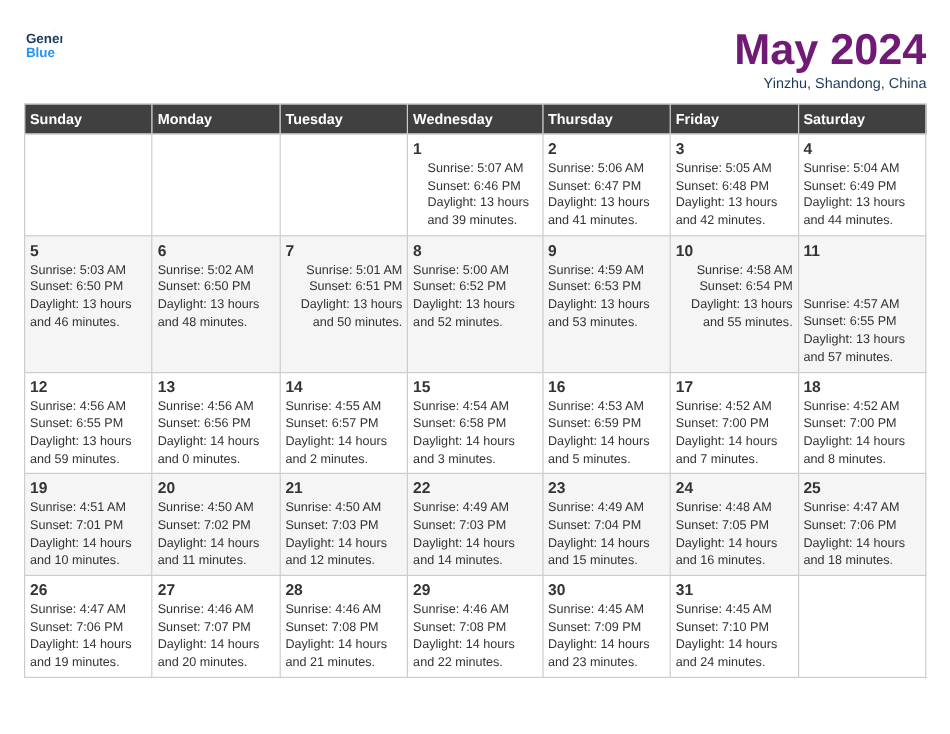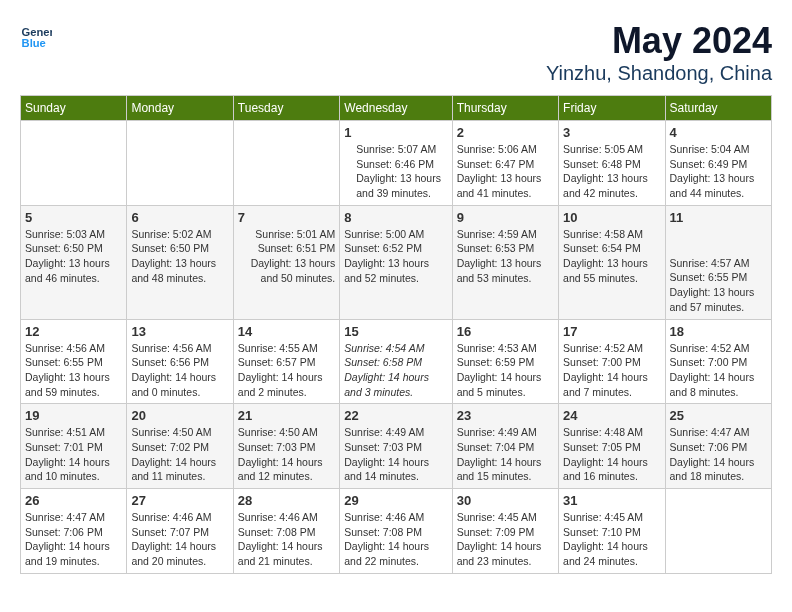--- a/index.html
+++ b/index.html
@@ -24,38 +24,38 @@
     .logo-icon {
       width: 32px;
       height: 32px;
     }
     .title-block {
       text-align: right;
     }
     .main-title {
       font-size: 36px;
       font-weight: bold;
-      color: #0f172a;
+      color: #701a75;
     }
     .subtitle {
-      font-size: 20px;
+      font-size: 12px;
       color: #1a3a5c;
     }
     .calendar {
       width: 100%;
       border-collapse: collapse;
       font-size: 11px;
     }
     .calendar th {
-      background-color: #4d7c0f;
+      background-color: #404040;
       color: #fff;
       padding: 5px 4px;
       text-align: left;
       font-size: 12px;
-      font-weight: normal;
+      font-weight: bold;
       border: 1px solid #ccc;
     }
     .calendar td {
       border: 1px solid #ccc;
       padding: 4px;
       vertical-align: top;
       min-width: 100px;
       min-height: 80px;
       background: #fff;
     }
@@ -171,21 +171,21 @@
         </td>
         <td>
           <div class="day-number">9</div>
           <div class="day-info" style="white-space: pre-line;">Sunrise: 4:59 AM
 Sunset: 6:53 PM
 Daylight: 13 hours
 and 53 minutes.</div>
         </td>
         <td>
           <div class="day-number">10</div>
-          <div class="day-info" style="white-space: pre-line;">Sunrise: 4:58 AM
+          <div class="day-info" style="white-space: pre-line; text-align: right;">Sunrise: 4:58 AM
 Sunset: 6:54 PM
 Daylight: 13 hours
 and 55 minutes.</div>
         </td>
         <td>
           <div class="day-number">11</div>
           <div class="day-info" style="white-space: pre-line; margin-top: 31px;">Sunrise: 4:57 AM
 Sunset: 6:55 PM
 Daylight: 13 hours
 and 57 minutes.</div>
@@ -208,21 +208,21 @@
         </td>
         <td>
           <div class="day-number">14</div>
           <div class="day-info" style="white-space: pre-line;">Sunrise: 4:55 AM
 Sunset: 6:57 PM
 Daylight: 14 hours
 and 2 minutes.</div>
         </td>
         <td>
           <div class="day-number">15</div>
-          <div class="day-info" style="white-space: pre-line; font-style: italic;">Sunrise: 4:54 AM
+          <div class="day-info" style="white-space: pre-line;">Sunrise: 4:54 AM
 Sunset: 6:58 PM
 Daylight: 14 hours
 and 3 minutes.</div>
         </td>
         <td>
           <div class="day-number">16</div>
           <div class="day-info" style="white-space: pre-line;">Sunrise: 4:53 AM
 Sunset: 6:59 PM
 Daylight: 14 hours
 and 5 minutes.</div>

